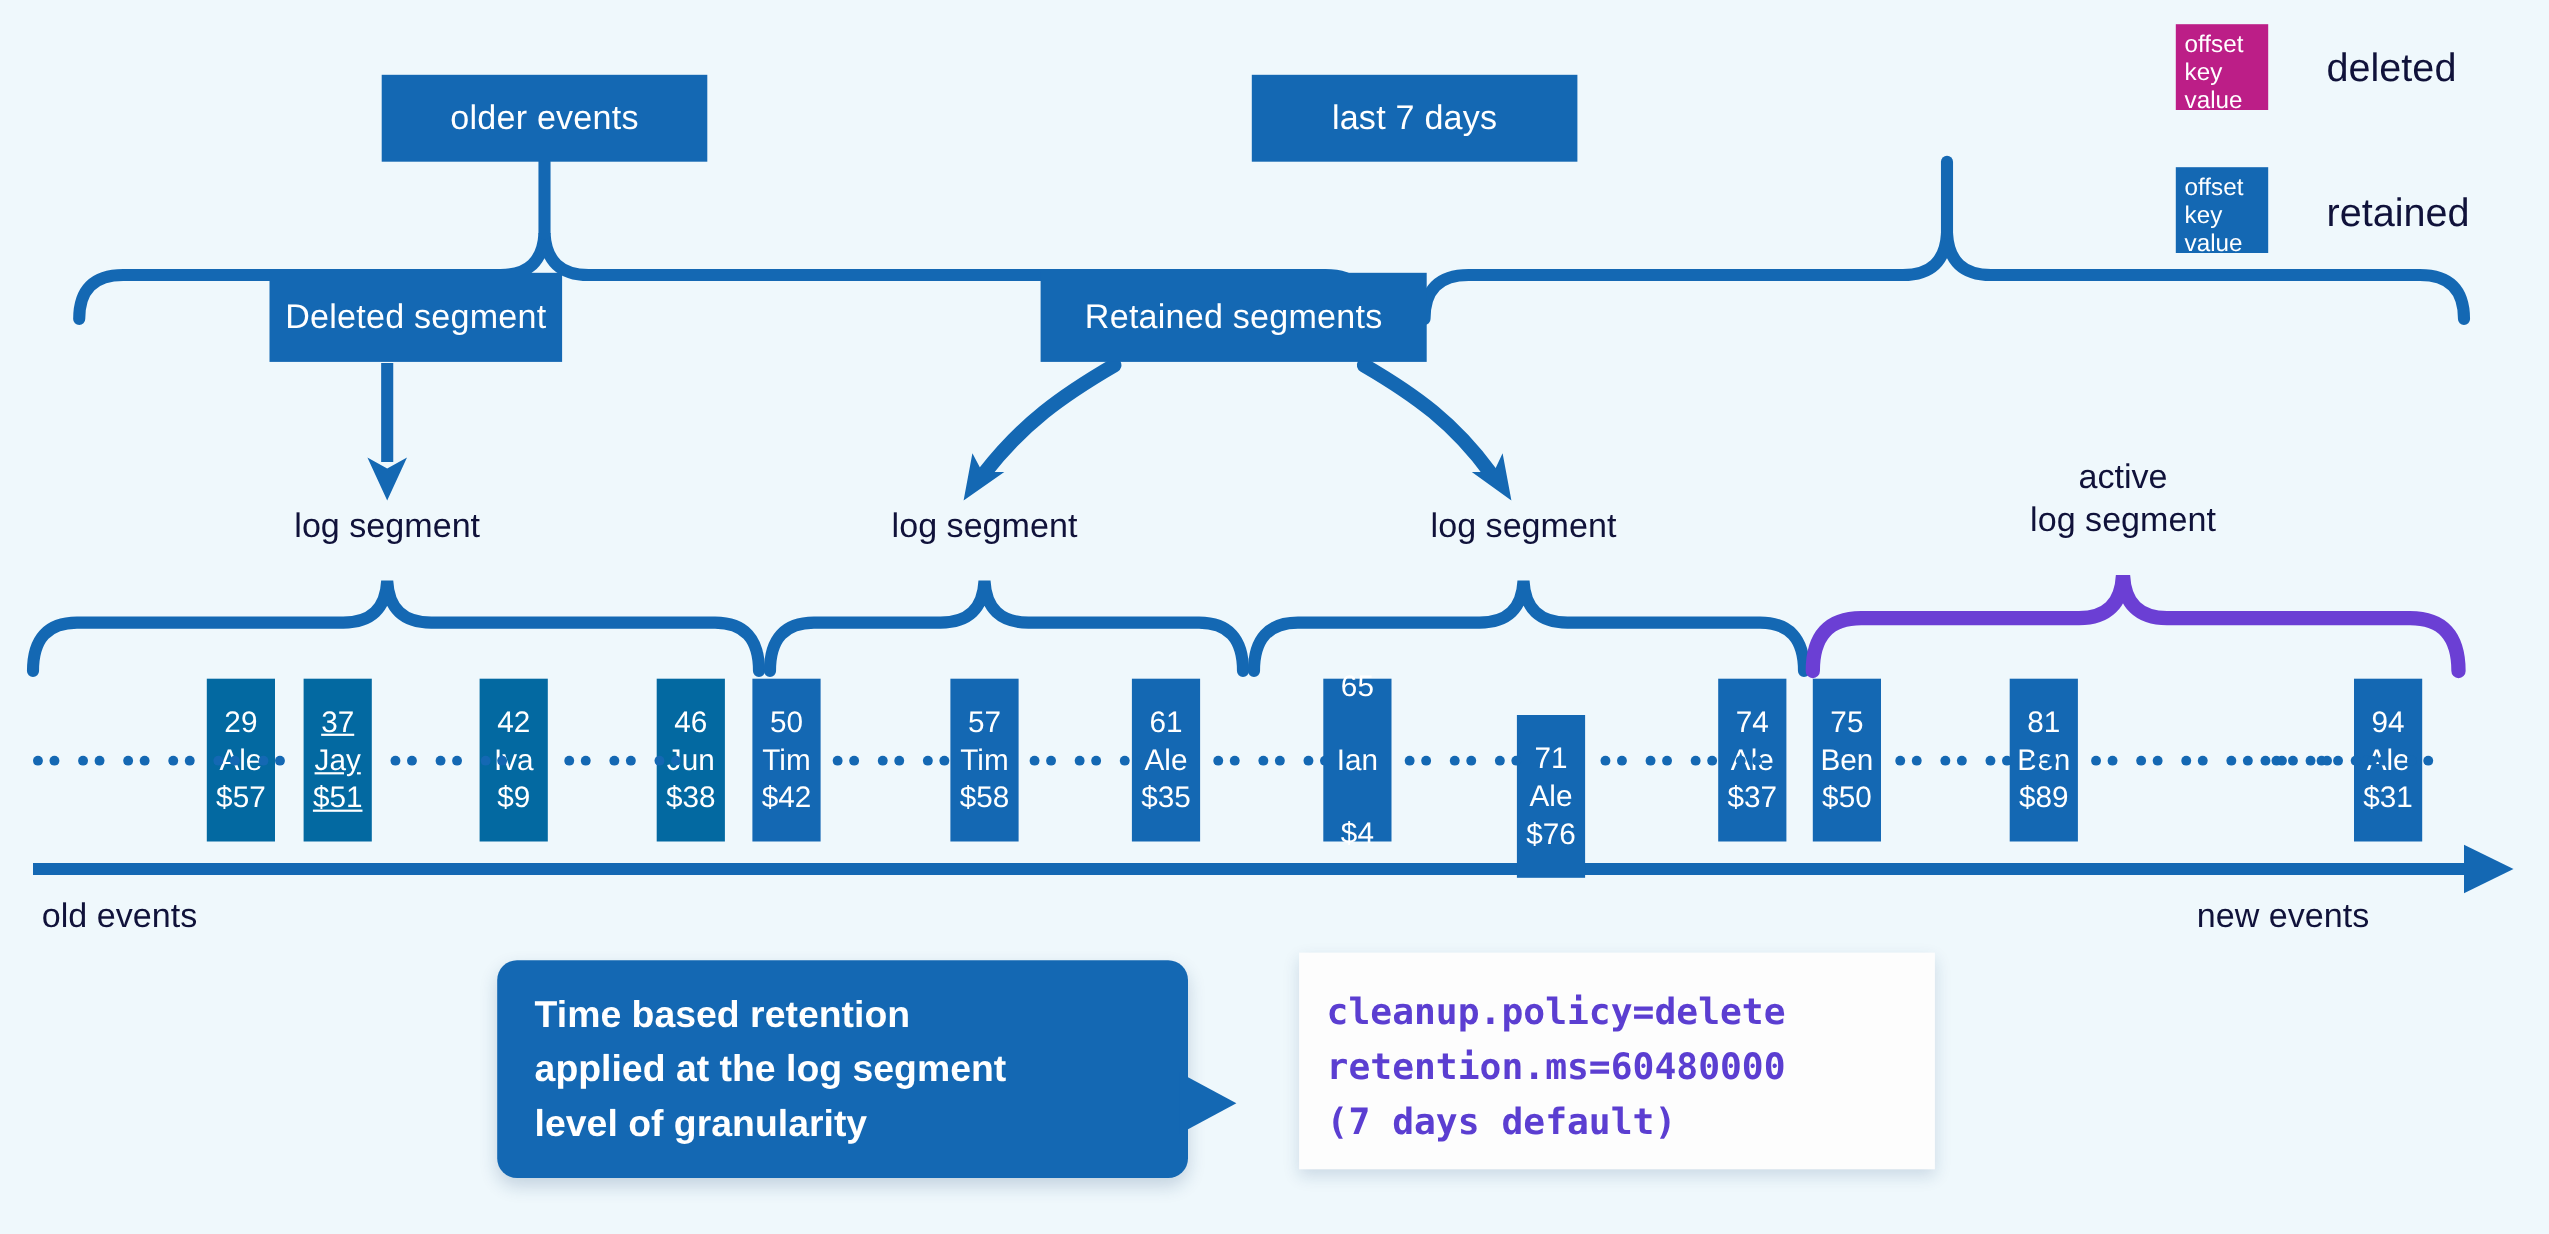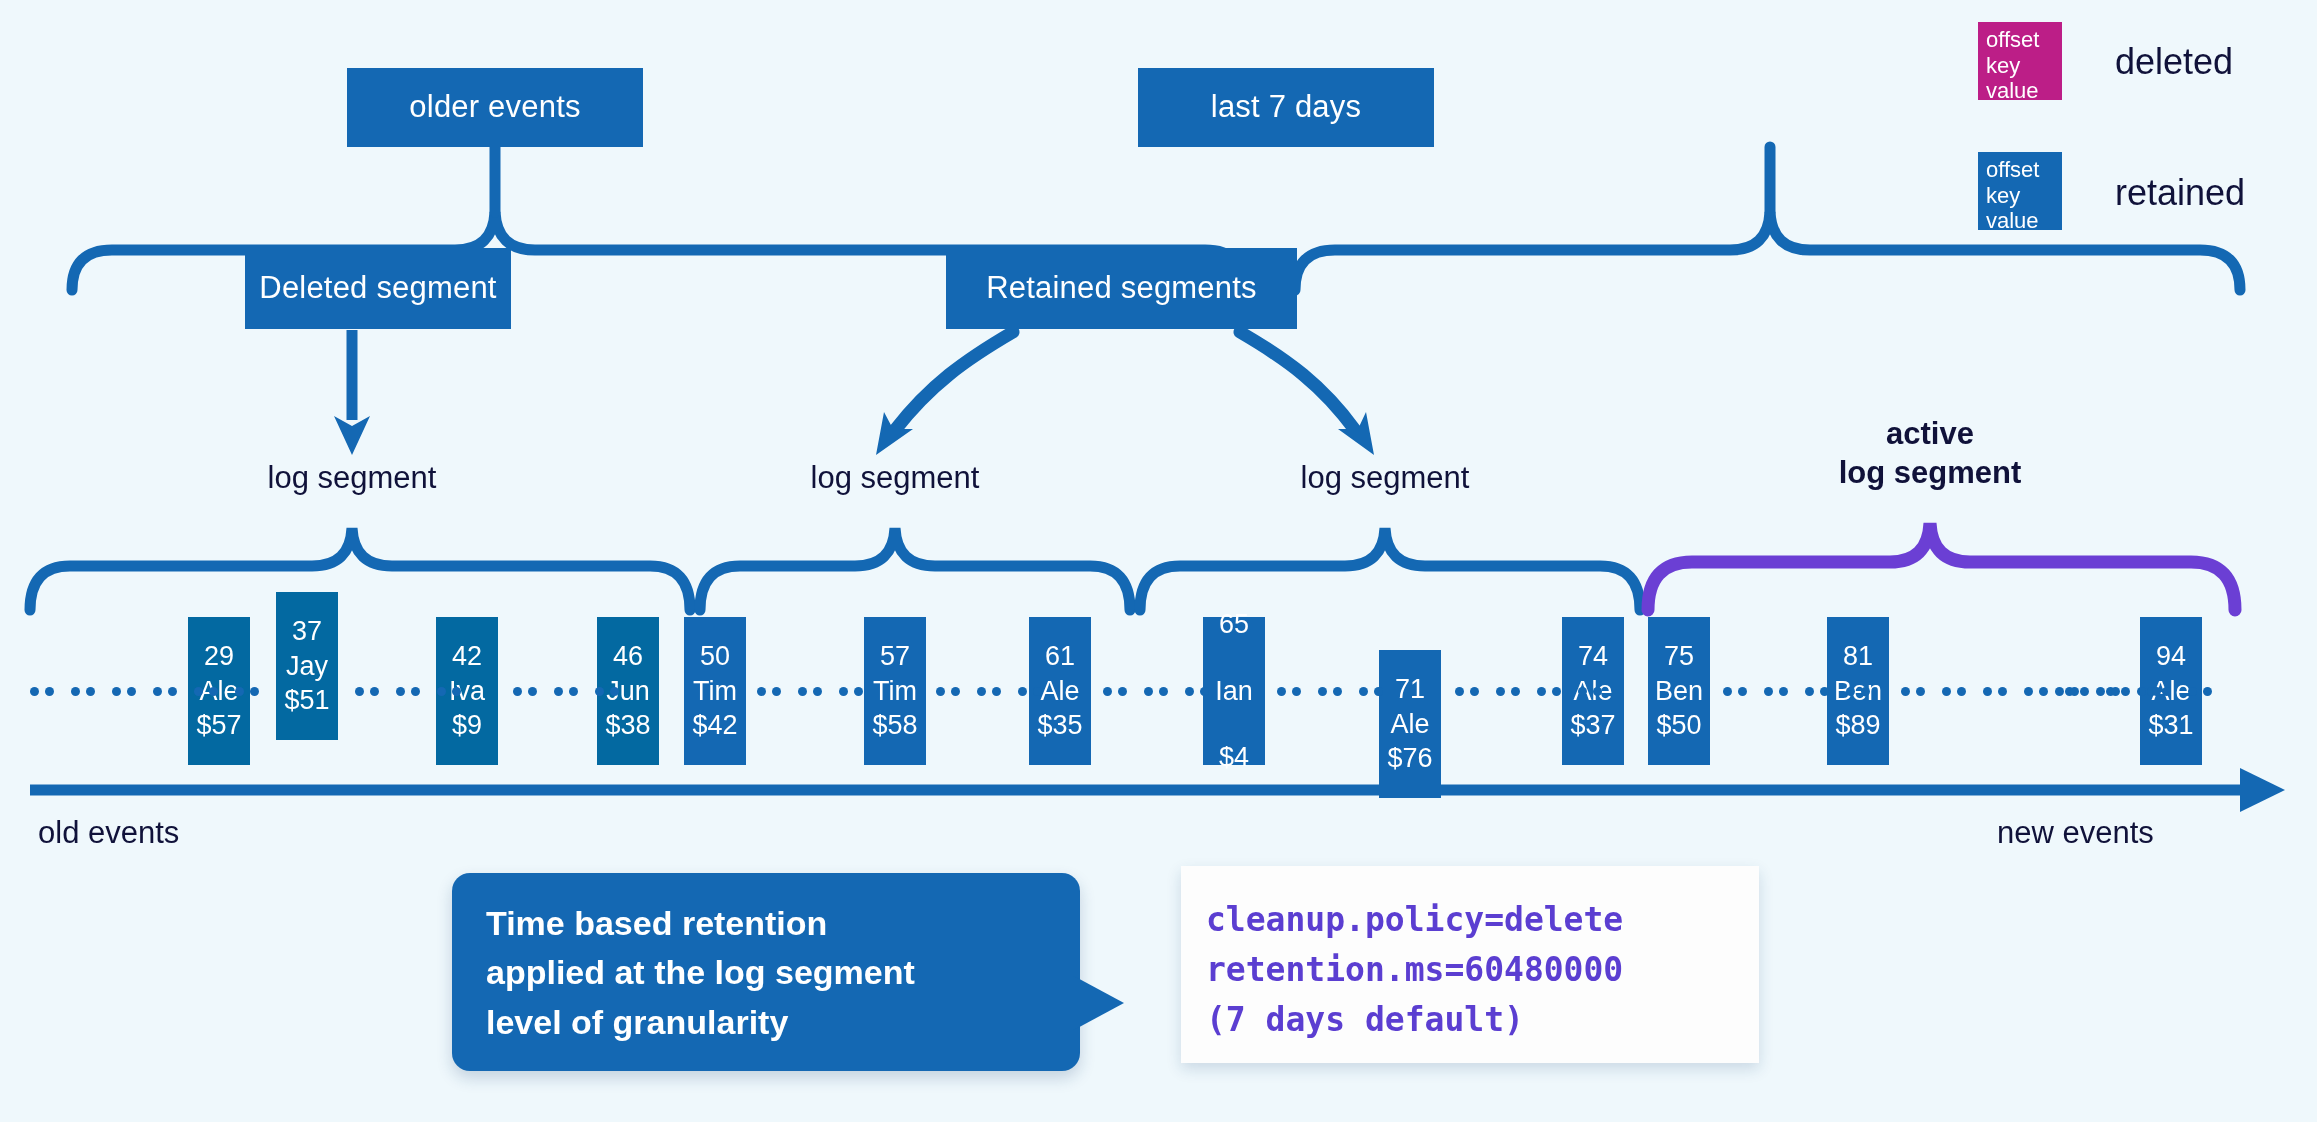--- a/index.html
+++ b/index.html
@@ -37,21 +37,21 @@
   }
 
   
   .plain-label {
     position: absolute;
     color: #10123a;
     font-size: 31px;
     white-space: nowrap;
     text-align: center;
   }
-  .plain-label.bold { font-weight: bold; line-height: 1.25; }
+  .plain-label.bold { font-weight: normal; line-height: 1.25; }
 
   
   .evt {
     position: absolute;
     width: 62px;
     height: 148px;
     display: flex;
     flex-direction: column;
     align-items: center;
     justify-content: center;
@@ -214,21 +214,21 @@
     <div>active</div>
     <div>log segment</div>
   </div>
 
   <div id="events-layer">
       <div class="evt deleted" style="left: 188px; top: 617px;">
         <span>29</span>
         <span>Ale</span>
         <span>$57</span>
       </div>
-      <div class="evt deleted" style="left: 276px; top: 592px;">
+      <div class="evt deleted" style="left: 276px; top: 617px; text-decoration: underline;">
         <span>37</span>
         <span>Jay</span>
         <span>$51</span>
       </div>
       <div class="evt deleted" style="left: 436px; top: 617px;">
         <span>42</span>
         <span>Iva</span>
         <span>$9</span>
       </div>
       <div class="evt deleted" style="left: 597px; top: 617px;">

